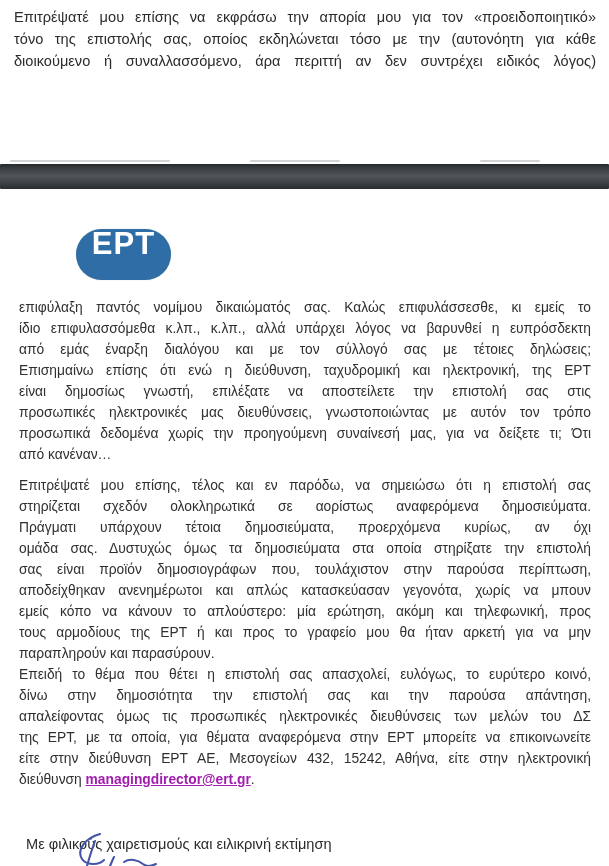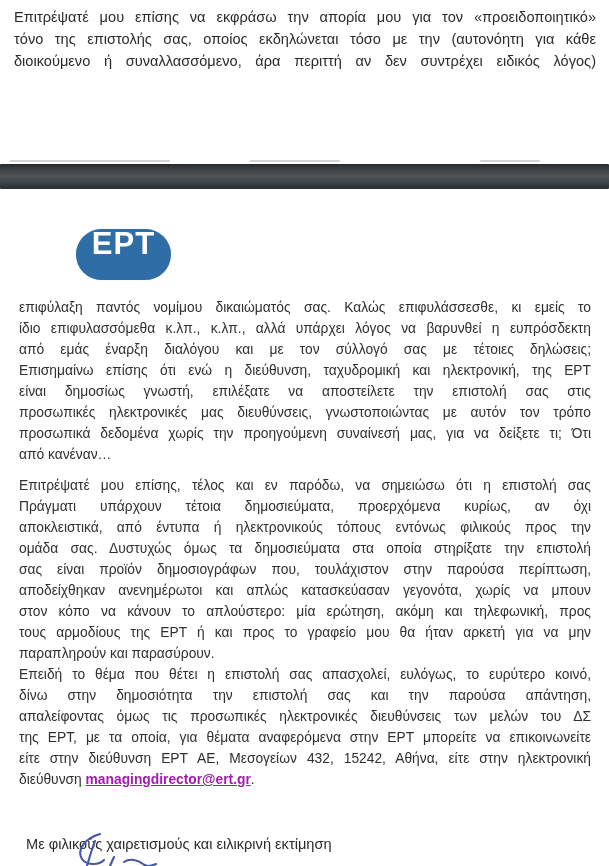--- a/index.html
+++ b/index.html
@@ -106,26 +106,26 @@
         <div class="line">ίδιο επιφυλασσόμεθα κ.λπ., κ.λπ., αλλά υπάρχει λόγος να βαρυνθεί η ευπρόσδεκτη</div>
         <div class="line">από εμάς έναρξη διαλόγου και  με τον σύλλογό σας με τέτοιες δηλώσεις;</div>
         <div class="line">Επισημαίνω επίσης ότι ενώ η διεύθυνση, ταχυδρομική και ηλεκτρονική, της ΕΡΤ</div>
         <div class="line">είναι δημοσίως γνωστή, επιλέξατε να αποστείλετε την επιστολή σας στις</div>
         <div class="line">προσωπικές ηλεκτρονικές μας διευθύνσεις, γνωστοποιώντας με αυτόν τον τρόπο</div>
         <div class="line">προσωπικά δεδομένα χωρίς την προηγούμενη συναίνεσή μας, για  να δείξετε τι; Ότι</div>
         <div class="line last">από κανέναν…</div>
       </div>
     <div class="par">
         <div class="line">Επιτρέψατέ μου επίσης, τέλος και εν παρόδω, να σημειώσω ότι η επιστολή σας</div>
+        <div class="line">στηρίζεται σχεδόν ολοκληρωτικά σε αορίστως αναφερόμενα δημοσιεύματα.</div>
         <div class="line">Πράγματι υπάρχουν τέτοια δημοσιεύματα, προερχόμενα κυρίως, αν όχι</div>
-        <div class="line">αποκλειστικά, από έντυπα ή ηλεκτρονικούς τόπους εντόνως φιλικούς προς την</div>
         <div class="line">ομάδα σας. Δυστυχώς όμως τα δημοσιεύματα στα οποία στηρίξατε την επιστολή</div>
         <div class="line">σας είναι προϊόν δημοσιογράφων που, τουλάχιστον στην παρούσα περίπτωση,</div>
         <div class="line">αποδείχθηκαν ανενημέρωτοι και απλώς κατασκεύασαν γεγονότα, χωρίς να μπουν</div>
-        <div class="line">στον κόπο να κάνουν το απλούστερο: μία ερώτηση, ακόμη και τηλεφωνική, προς</div>
+        <div class="line">εμείς κόπο να κάνουν το απλούστερο: μία ερώτηση, ακόμη και τηλεφωνική, προς</div>
         <div class="line">τους αρμοδίους της ΕΡΤ ή και προς το γραφείο μου θα ήταν αρκετή για να μην</div>
         <div class="line last">παραπληρούν και παρασύρουν.</div>
       </div>
     <div class="par">
         <div class="line">Επειδή το θέμα που θέτει η επιστολή σας απασχολεί, ευλόγως, το ευρύτερο κοινό,</div>
         <div class="line">δίνω στην δημοσιότητα την επιστολή σας και την παρούσα απάντηση,</div>
         <div class="line">απαλείφοντας όμως τις προσωπικές ηλεκτρονικές διευθύνσεις των μελών του ΔΣ</div>
         <div class="line">της ΕΡΤ, με τα οποία, για θέματα αναφερόμενα στην ΕΡΤ μπορείτε να επικοινωνείτε</div>
         <div class="line">είτε στην διεύθυνση ΕΡΤ ΑΕ, Μεσογείων 432, 15242, Αθήνα, είτε στην ηλεκτρονική</div>
       </div>

